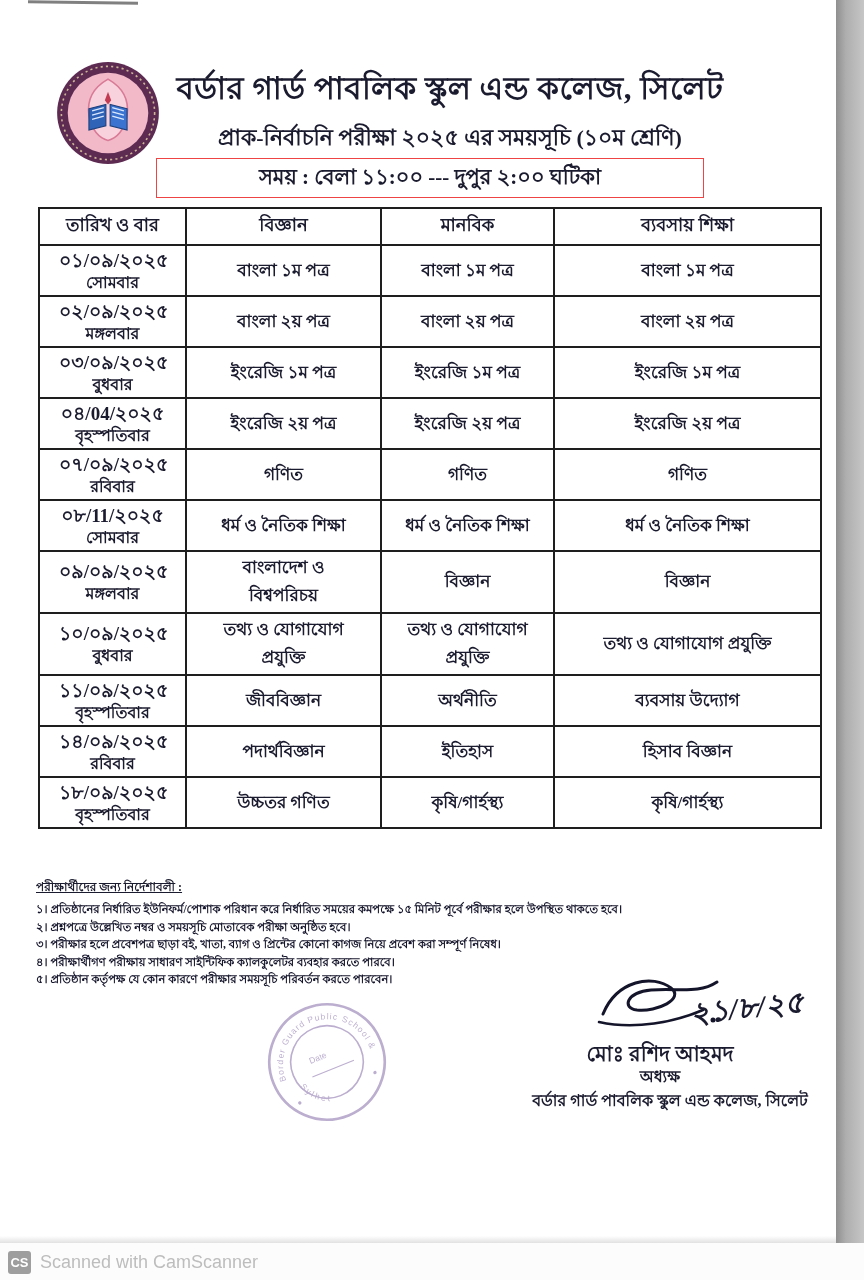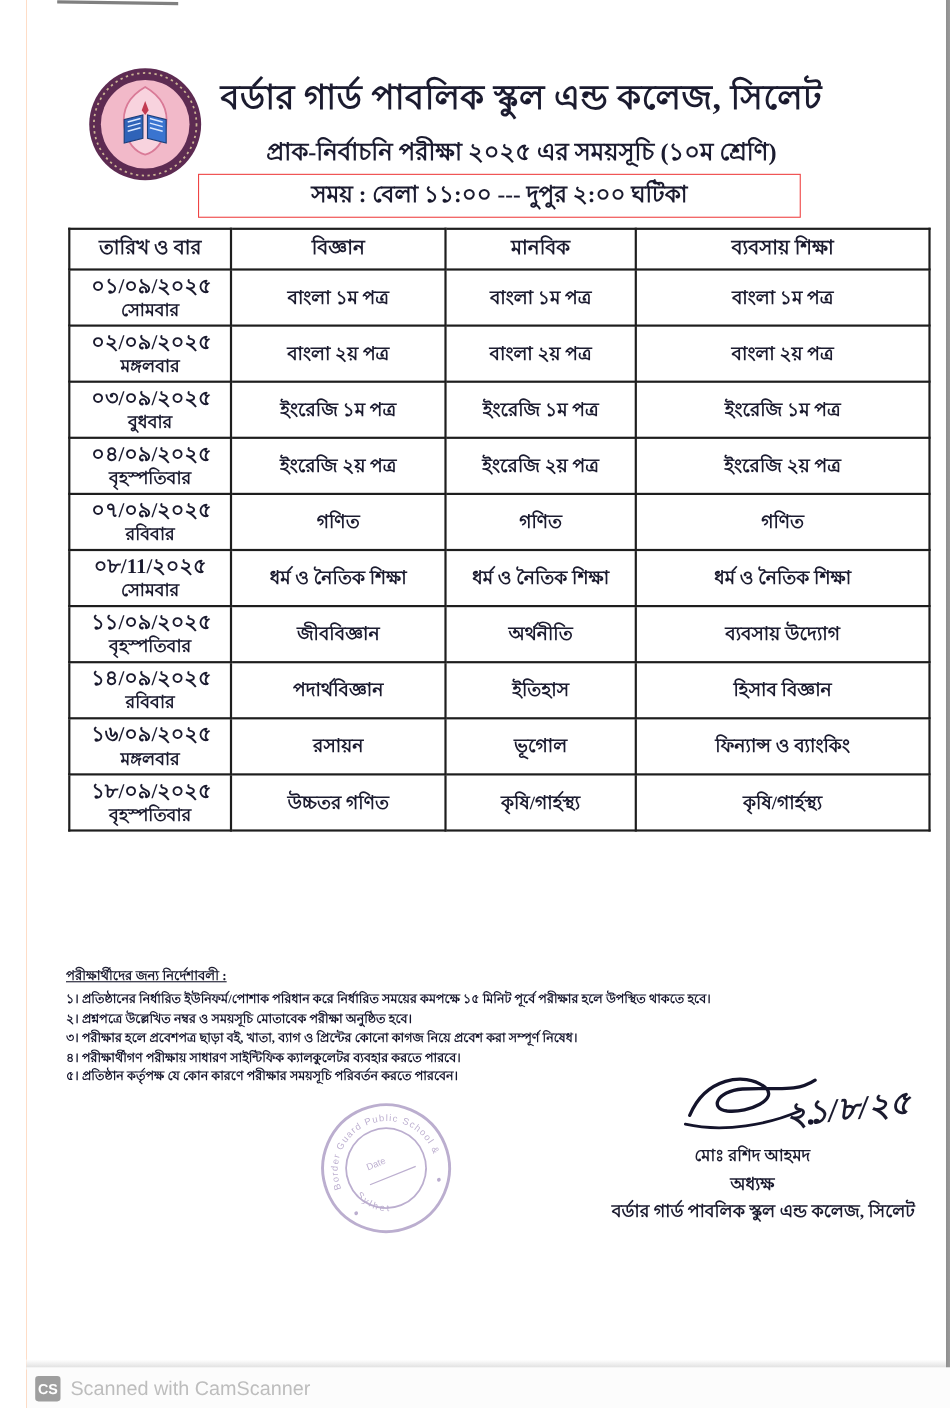--- a/index.html
+++ b/index.html
@@ -2,21 +2,21 @@
 <html><head>
 <meta charset="utf-8">
 <style>
   * { margin:0; padding:0; box-sizing:border-box; }
   html,body { width:864px; height:1280px; }
   body {
     font-family: "Liberation Serif", "DejaVu Serif", serif;
     background:#ffffff; position:relative; overflow:hidden;
     color:#1b1b2f;
   }
-  .scan-root { position:absolute; inset:0; width:800px; height:1280px; background:#f97316;margin-left:24px; }
+  .scan-root { position:absolute; inset:0; width:800px; height:1280px; background:#f97316; }
   .paper { position:absolute; left:0; top:0; width:836px; height:1245px; background:#ffffff; }
   .scan-strip-right {
     position:absolute; left:836px; top:0; width:28px; height:1245px;
     background:linear-gradient(to right,#8f8f8f 0%,#aeaeae 35%,#c6c6c6 100%);
   }
   .scan-artifact-top {
     position:absolute; left:28px; top:1px; width:110px; height:3px;
     background:#4a4a4a; transform:rotate(.8deg); opacity:.7;
   }
   .paper-bottom-edge {
@@ -50,21 +50,21 @@
   .instructions { position:absolute; left:36px; top:878px; width:700px; }
   .instr-heading { font-size:12px; font-weight:700; text-decoration:underline; margin-bottom:3px; }
   .instr-item { font-size:11.5px; font-weight:700; line-height:17.5px; color:#14142b; }
 
   
   .sig-area { position:absolute; left:540px; top:972px; width:290px; }
   .sig-scribble { position:absolute; left:55px; top:0; }
   .sig-date { position:absolute; left:150px; top:12px; font-size:30px; font-weight:600;
               transform:rotate(-6deg); font-style:italic; white-space:nowrap; }
   .sig-name { position:absolute; left:0; top:66px; width:240px; text-align:center;
-              font-size:15px; font-weight:700; }
+              font-size:21px; font-weight:700; }
   .sig-title { position:absolute; left:0; top:92px; width:240px; text-align:center;
                font-size:16px; font-weight:600; }
   .sig-inst { position:absolute; left:-40px; top:116px; width:340px; text-align:center;
               font-size:16px; font-weight:700; white-space:nowrap; }
 
   
   .stamp { position:absolute; left:263px; top:998px; width:128px; height:128px;
            transform:rotate(-22deg); opacity:.5; }
 
   
@@ -142,21 +142,21 @@
           <td>
             <div class="date-line">০৩/০৯/২০২৫</div>
             <div class="day-line">বুধবার</div>
           </td>
           <td>ইংরেজি ১ম পত্র</td>
           <td>ইংরেজি ১ম পত্র</td>
           <td>ইংরেজি ১ম পত্র</td>
         </tr>
         <tr>
           <td>
-            <div class="date-line">০৪/০৯/২০২৫</div>
+            <div class="date-line">০৪/04/২০২৫</div>
             <div class="day-line">বৃহস্পতিবার</div>
           </td>
           <td>ইংরেজি ২য় পত্র</td>
           <td>ইংরেজি ২য় পত্র</td>
           <td>ইংরেজি ২য় পত্র</td>
         </tr>
         <tr>
           <td>
             <div class="date-line">০৭/০৯/২০২৫</div>
             <div class="day-line">রবিবার</div>
@@ -169,44 +169,53 @@
           <td>
             <div class="date-line">০৮/11/২০২৫</div>
             <div class="day-line">সোমবার</div>
           </td>
           <td>ধর্ম ও নৈতিক শিক্ষা</td>
           <td>ধর্ম ও নৈতিক শিক্ষা</td>
           <td>ধর্ম ও নৈতিক শিক্ষা</td>
         </tr>
         <tr>
           <td>
+            <div class="date-line">০৯/০৯/২০২৫</div>
+            <div class="day-line">মঙ্গলবার</div>
+          </td>
+          <td>বাংলাদেশ ও বিশ্বপরিচয়</td>
+          <td>বিজ্ঞান</td>
+          <td>বিজ্ঞান</td>
+        </tr>
+        <tr>
+          <td>
+            <div class="date-line">১০/০৯/২০২৫</div>
+            <div class="day-line">বুধবার</div>
+          </td>
+          <td>তথ্য ও যোগাযোগ প্রযুক্তি</td>
+          <td>তথ্য ও যোগাযোগ প্রযুক্তি</td>
+          <td>তথ্য ও যোগাযোগ প্রযুক্তি</td>
+        </tr>
+        <tr>
+          <td>
             <div class="date-line">১১/০৯/২০২৫</div>
             <div class="day-line">বৃহস্পতিবার</div>
           </td>
           <td>জীববিজ্ঞান</td>
           <td>অর্থনীতি</td>
           <td>ব্যবসায় উদ্যোগ</td>
         </tr>
         <tr>
           <td>
             <div class="date-line">১৪/০৯/২০২৫</div>
             <div class="day-line">রবিবার</div>
           </td>
           <td>পদার্থবিজ্ঞান</td>
           <td>ইতিহাস</td>
           <td>হিসাব বিজ্ঞান</td>
-        </tr>
-        <tr>
-          <td>
-            <div class="date-line">১৬/০৯/২০২৫</div>
-            <div class="day-line">মঙ্গলবার</div>
-          </td>
-          <td>রসায়ন</td>
-          <td>ভূগোল</td>
-          <td>ফিন্যান্স ও ব্যাংকিং</td>
         </tr>
         <tr>
           <td>
             <div class="date-line">১৮/০৯/২০২৫</div>
             <div class="day-line">বৃহস্পতিবার</div>
           </td>
           <td>উচ্চতর গণিত</td>
           <td>কৃষি/গার্হস্থ্য</td>
           <td>কৃষি/গার্হস্থ্য</td>
         </tr>

